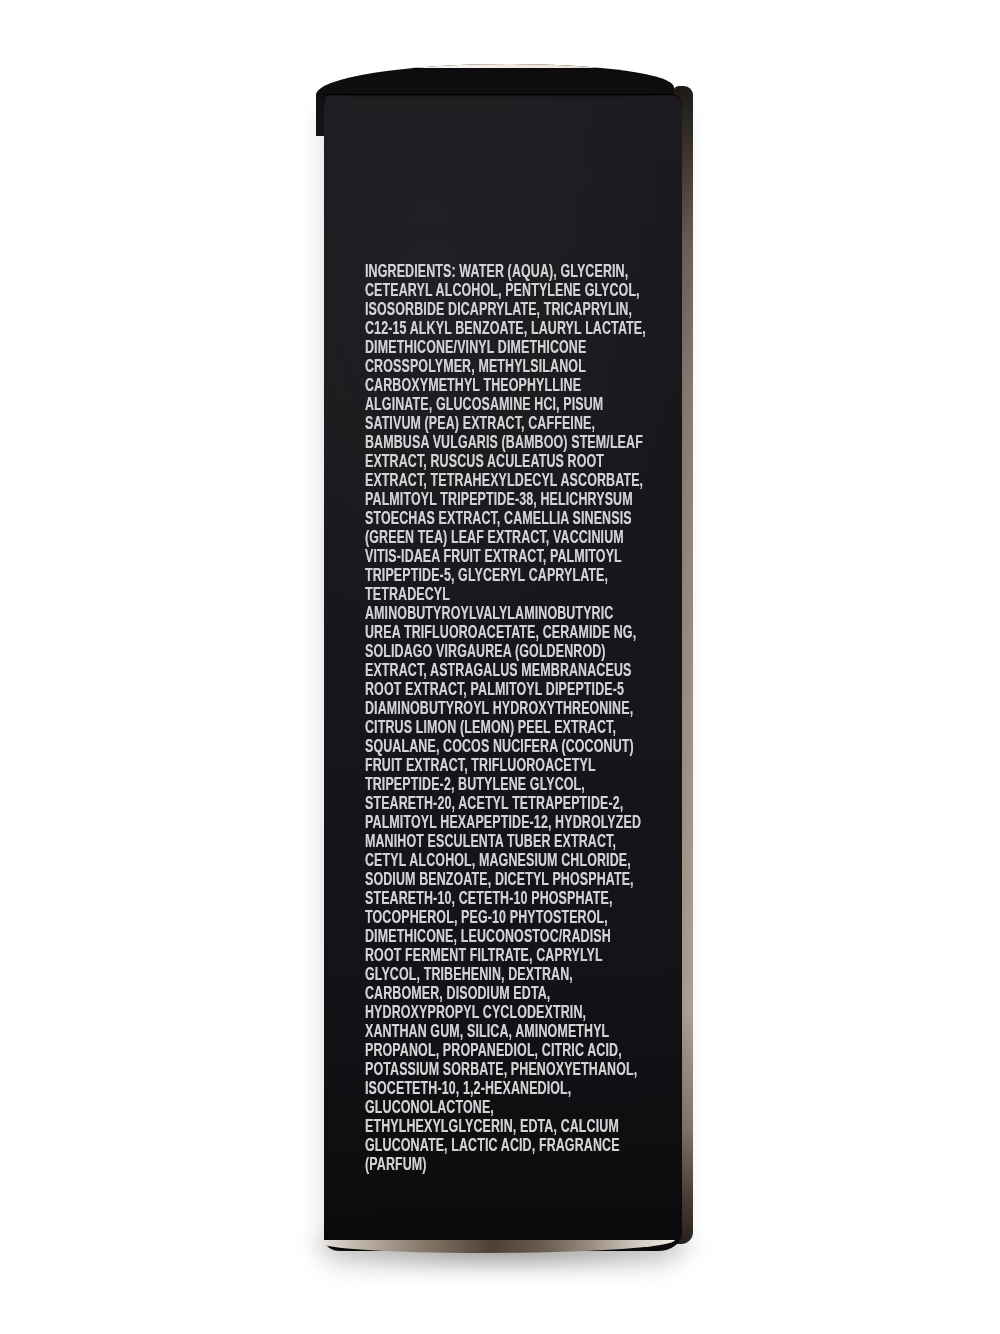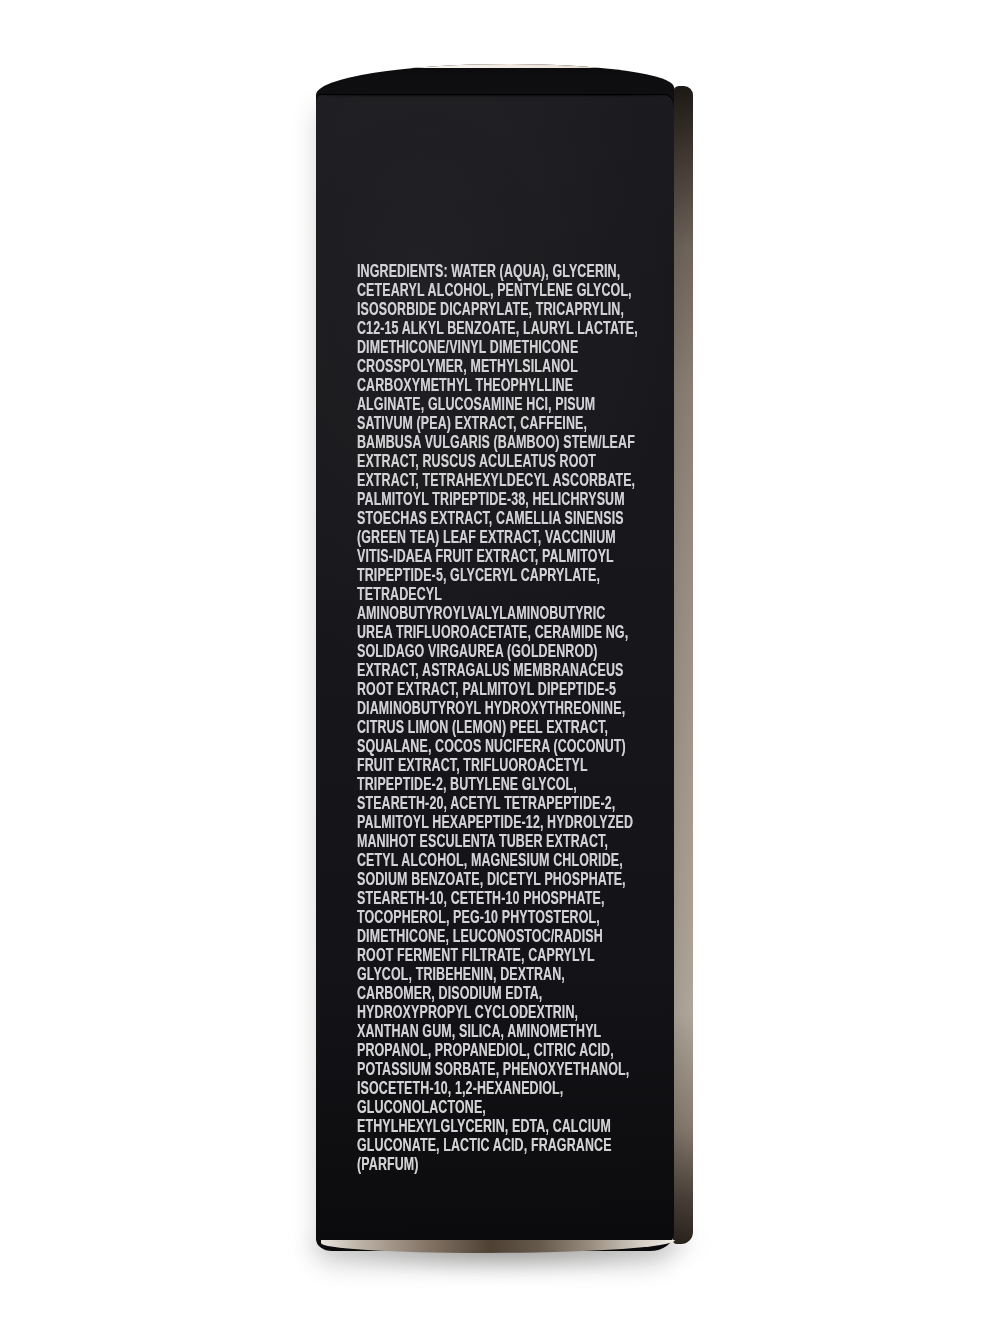--- a/index.html
+++ b/index.html
@@ -66,21 +66,21 @@
     background: linear-gradient(90deg,
       #aaa49d 0%, #f3eee8 18%, #f6f1eb 40%, #ece4db 68%,
       #d9c6b6 86%, #a08b7b 95%, #5f5146 100%);
     border-top-left-radius: 200px 32px;
     border-top-right-radius: 170px 24px;
   }
 
   
   .box-front {
     position: absolute;
-    left: 0;
+    left: 8px;
     top: 30px;
     width: 358px;
     height: 1156px;
     background:
       radial-gradient(130% 60% at 30% 18%, rgba(255,255,255,0.035) 0%, rgba(255,255,255,0) 55%),
       linear-gradient(179deg, #1c1c20 0%, #19191d 16%, #17171b 48%, #141418 74%, #0e0e11 92%, #0a0a0c 100%);
     border-radius: 4px 10px 24px 16px / 12px 14px 18px 12px;
     border-top: 1px solid rgba(0,0,0,0.85);
     box-shadow: 0 14px 26px rgba(0,0,0,0.16);
   }

